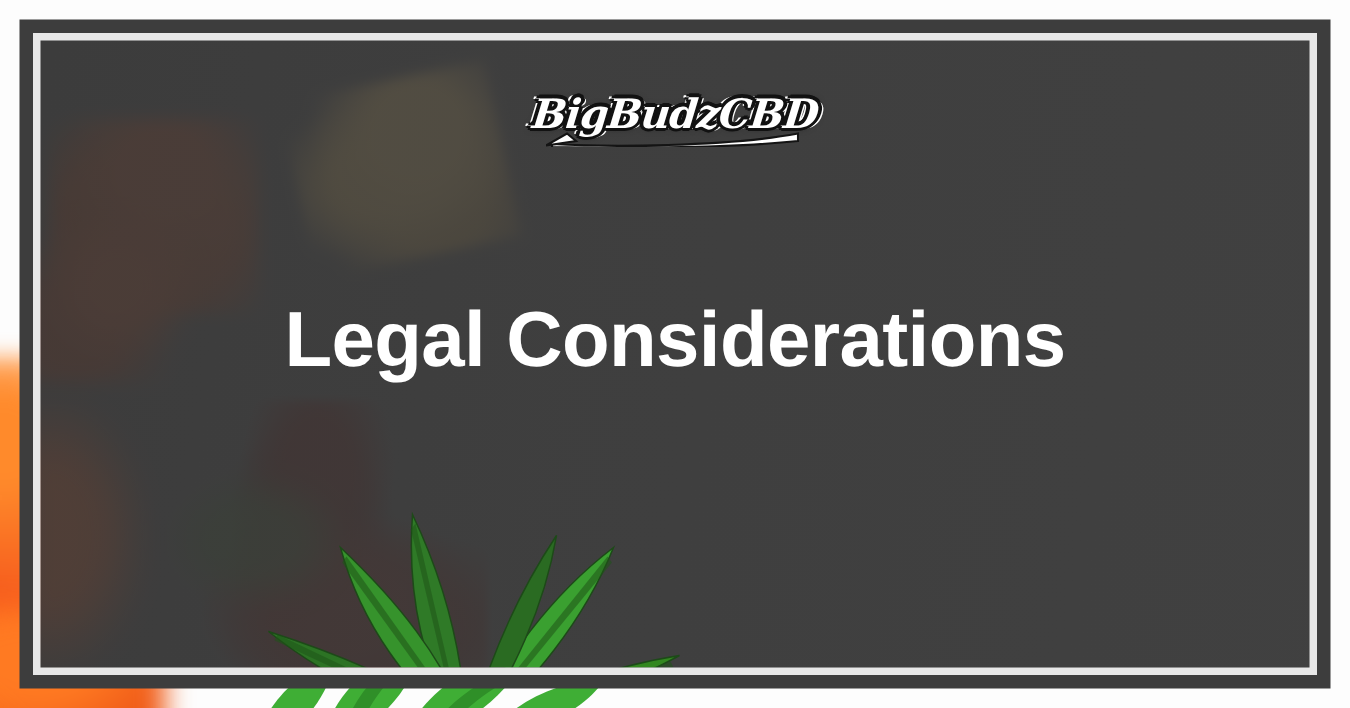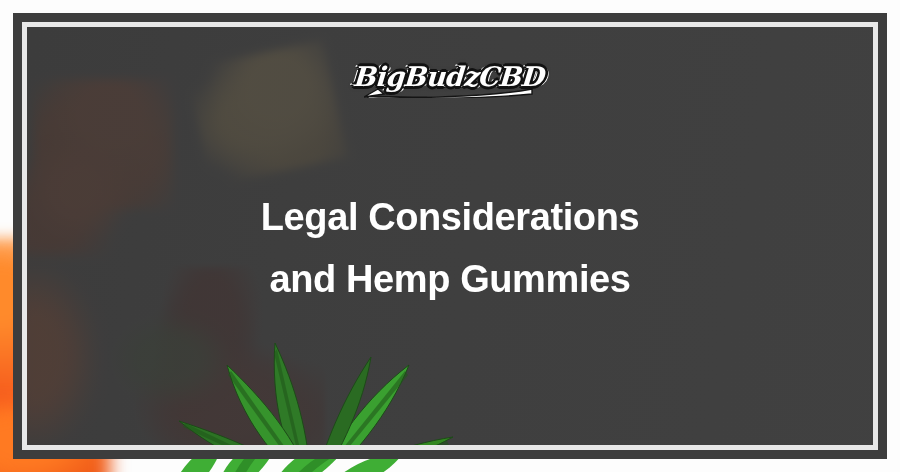--- a/index.html
+++ b/index.html
@@ -188,21 +188,21 @@
     z-index:1;
   }
 
   
   .headline{
     position:absolute;left:0;right:0;top:148px;
     text-align:center;
     color:#ffffff;
     font-family:"Liberation Sans",sans-serif;
     font-weight:bold;
-    font-size:38px;
+    font-size:52px;
     line-height:62px;
     letter-spacing:-.4px;
     padding:0 30px;
     box-sizing:border-box;
   }
   .headline .hl-line{display:block;white-space:nowrap;}
 </style>
 </head>
 <body>
 
@@ -272,18 +272,17 @@
           <svg class="logo-swoosh" viewBox="0 0 172 13">
             <path d="M4 11 C40 13 120 13 168 4 L168 9 C120 14 40 14 4 13 Z" fill="#ffffff" stroke="#141414" stroke-width="1.4"></path>
             <path d="M0 12 L14 4 L20 9 Z" fill="#ffffff" stroke="#141414" stroke-width="1.4"></path>
           </svg>
           <span class="logo-text">BigBudzCBD</span>
         </div>
       </div>
 
       <h1 class="headline">
         <span class="hl-line">Legal Considerations</span>
-        <span class="hl-line">and Hemp Gummies</span>
       </h1>
 
     </div>
   </div>
 </div>
 
 </body></html>

